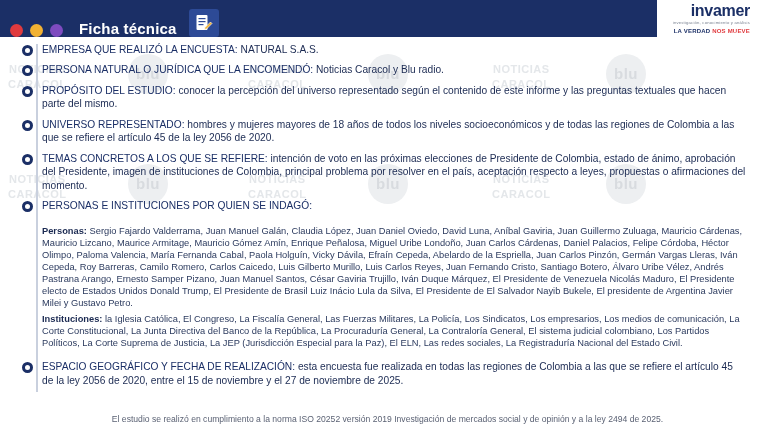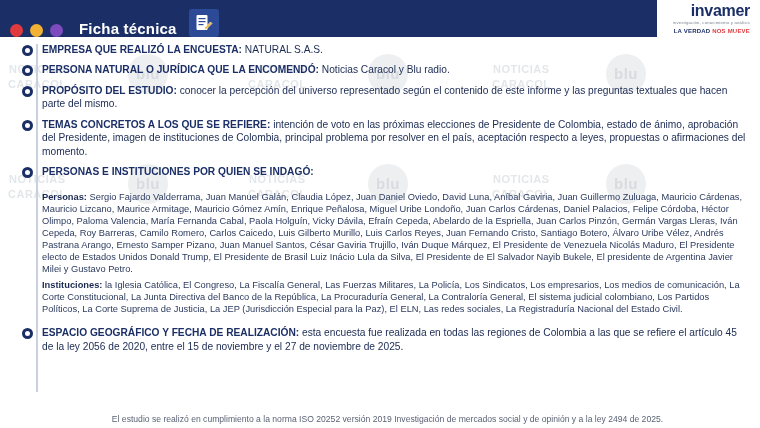--- a/index.html
+++ b/index.html
@@ -145,21 +145,21 @@
     position: relative;
     z-index: 2;
   }
   .text {
     font-size: 10.2px;
     line-height: 1.32;
     color: #1b2a52;
     flex: 1;
   }
   .text b, .lbl {
-    font-weight: bold;
+    font-weight: normal;
     color: #1b2f66;
     text-transform: uppercase;
   }
   .sub-head {
     font-weight: bold;
     color: #1b2a52;
   }
   .block-list {
     margin-top: 12px;
     font-size: 9.3px;
@@ -259,20 +259,24 @@
     <div class="bullet"></div>
     <div class="text"><span class="lbl">PERSONA NATURAL O JURÍDICA QUE LA ENCOMENDÓ:</span><span> Noticias Caracol y Blu radio.</span></div>
   </div>
 
 
   <div class="item">
     <div class="bullet"></div>
     <div class="text"><span class="lbl">PROPÓSITO DEL ESTUDIO:</span><span> conocer la percepción del universo representado según el contenido de este informe y las preguntas textuales que hacen parte del mismo.</span></div>
   </div>
 
+  <div class="item">
+    <div class="bullet"></div>
+    <div class="text"><span class="lbl">UNIVERSO REPRESENTADO:</span><span> hombres y mujeres mayores de 18 años de todos los niveles socioeconómicos y de todas las regiones de Colombia a las que se refiere el artículo 45 de la ley 2056 de 2020.</span></div>
+  </div>
 
   <div class="item">
     <div class="bullet"></div>
     <div class="text"><span class="lbl">TEMAS CONCRETOS A LOS QUE SE REFIERE:</span><span> intención de voto en las próximas elecciones de Presidente de Colombia, estado de ánimo, aprobación del Presidente, imagen de instituciones de Colombia, principal problema por resolver en el país, aceptación respecto a leyes, propuestas o afirmaciones del momento.</span></div>
   </div>
 
   <div class="item">
     <div class="bullet"></div>
     <div class="text">
       <span class="lbl">PERSONAS E INSTITUCIONES POR QUIEN SE INDAGÓ:</span>

